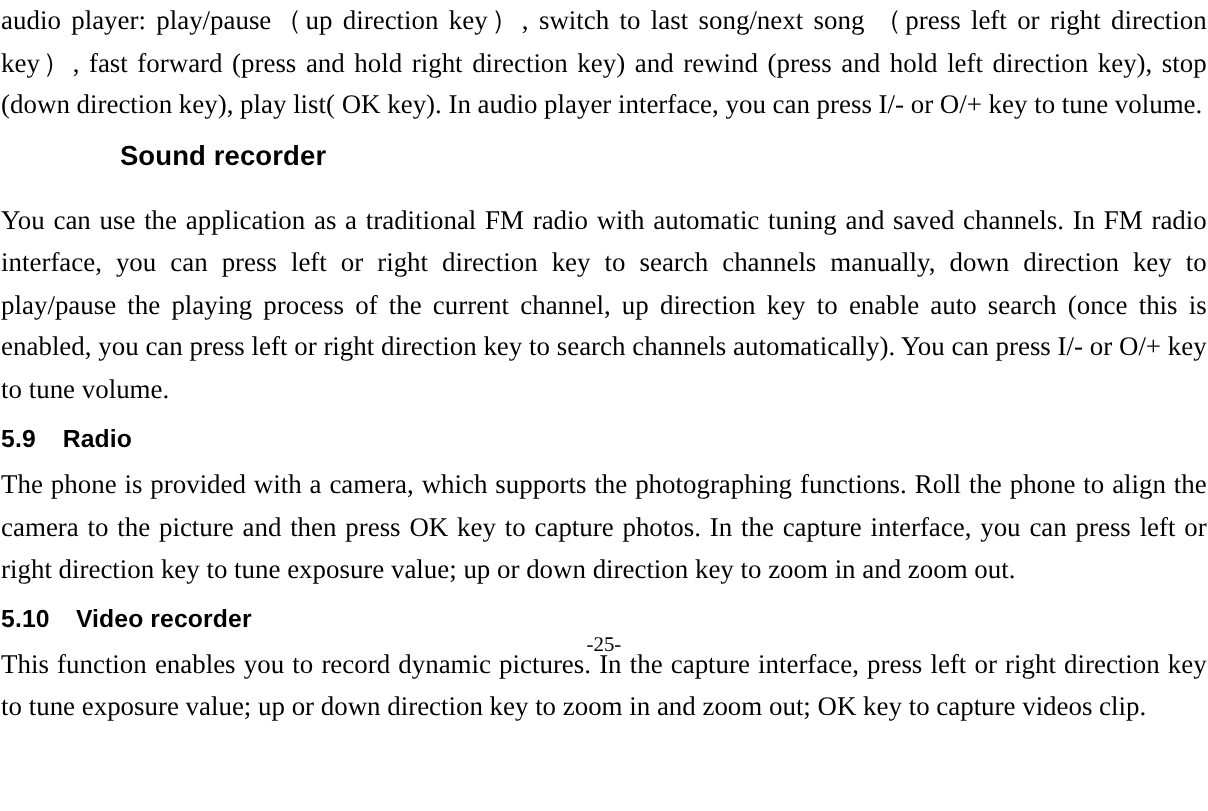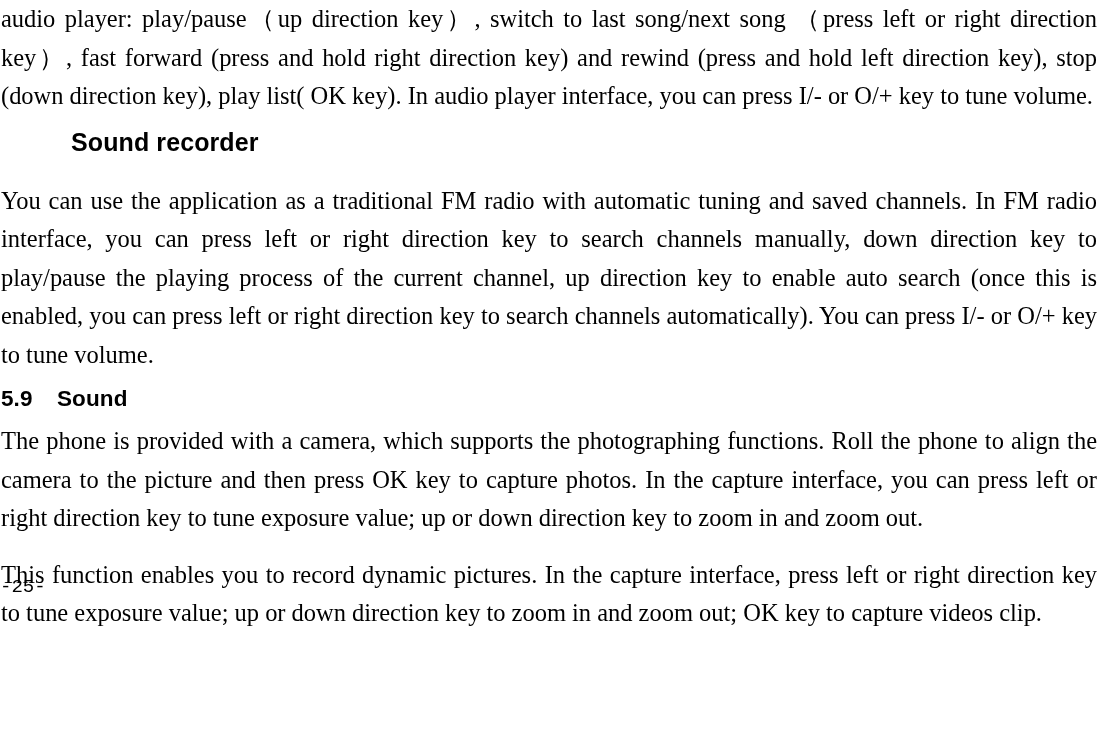--- a/index.html
+++ b/index.html
@@ -43,21 +43,21 @@
   .body-text.stretch {
     text-align-last: auto;
   }
 
   .h-sub {
     font-family: "Liberation Sans", "DejaVu Sans", sans-serif;
     font-weight: bold;
     font-size: 25px;
     line-height: 34px;
     margin: 0;
-    padding-left: 70px;
+    padding-left: 108px;
     letter-spacing: 0.1px;
   }
 
   .h-num {
     font-family: "Liberation Sans", "DejaVu Sans", sans-serif;
     font-weight: bold;
     font-size: 22.5px;
     line-height: 30px;
     margin: 0;
     letter-spacing: 0.1px;
@@ -74,22 +74,22 @@
   .gap-head-before { height: 9px; }
   .gap-head-after { height: 7px; }
   .gap-numhead-before { height: 10px; }
   .gap-numhead-after { height: 8px; }
 
   .footer {
     position: absolute;
     left: 0;
     right: 0;
     bottom: 12px;
-    text-align: left;
-    font-family: Liberation Mono, monospace;
+    text-align: center;
+    font-family: Liberation Serif, serif;
     font-size: 19px;
     line-height: 22px;
     color: #000000;
   }
 </style>
 </head>
 <body>
 
 <div class="page">
 
@@ -106,29 +106,33 @@
 
 
   <div class="gap-head-after"></div>
 
   <p class="body-text stretch">You can use the application as a traditional FM radio with automatic tuning and saved channels. In FM radio interface, you can press left or right direction key to search channels manually, down direction key to play/pause the playing process of the current channel, up direction key to enable auto search (once this is enabled, you can press left or right direction key to search channels automatically). You can press I/- or O/+ key to tune volume.</p>
 
   <div class="gap-numhead-before"></div>
 
   <h2 class="h-num">
     <span class="num">5.9</span>
-    <span>Sound</span>
+    <span>Radio</span>
   </h2>
 
   <div class="gap-numhead-after"></div>
 
   <p class="body-text stretch">The phone is provided with a camera, which supports the photographing functions. Roll the phone to align the camera to the picture and then press OK key to capture photos. In the capture interface, you can press left or right direction key to tune exposure value; up or down direction key to zoom in and zoom out.</p>
 
   <div class="gap-numhead-before"></div>
 
+  <h2 class="h-num">
+    <span class="num wide">5.10</span>
+    <span>Video recorder</span>
+  </h2>
 
   <div class="gap-numhead-after"></div>
 
   <p class="body-text stretch">This function enables you to record dynamic pictures. In the capture interface, press left or right direction key to tune exposure value; up or down direction key to zoom in and zoom out; OK key to capture videos clip.</p>
 
   <div class="footer">-25-</div>
 
 </div>
 
 </body></html>

